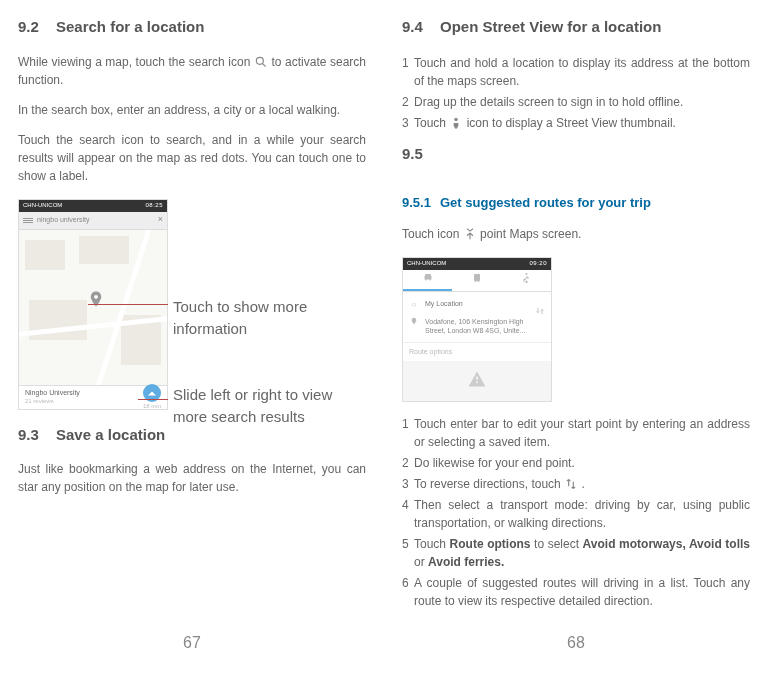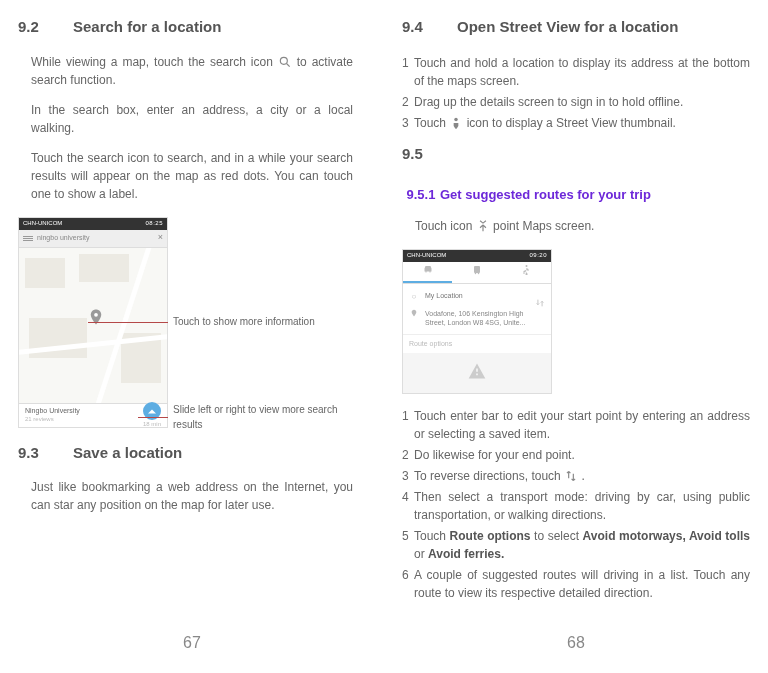--- a/index.html
+++ b/index.html
@@ -29,31 +29,30 @@
     color: #888;
   }
   h2.sec, h2.secplain {
     color: #555;
     font-size: 15px;
     font-weight: 700;
     margin: 4px 0 8px 0;
     display: flex;
   }
   h2.sec .num, h2.secplain .num { width: 38px; flex: 0 0 38px; }
-  h2.sec .ttl, h2.secplain .ttl { flex: 1; margin-left: 17px; }
+  h2.sec .ttl, h2.secplain .ttl { flex: 1; }
   .subsec {
-    color: #6d28d9;
+    color: #0369a1;
     font-size: 13px;
     font-weight: 700;
-    margin: 12px 0 6px 0;
-    display: flex;
-    text-align: center;
+    margin: 20px 0 6px 0;
+    display: flex;
   }
   .subsec .num { width: 38px; flex: 0 0 38px; }
-  p { margin: 6px 13px; color: #666; text-align: justify; }
+  p { margin: 6px 0; color: #666; text-align: justify; }
   .inline-icon {
     display: inline-block;
     width: 14px; height: 14px;
     vertical-align: -3px;
     color: #888;
   }
   ol.steps { list-style: none; margin: 4px 0; }
   ol.steps li { display: flex; margin: 3px 0; text-align: justify; }
   ol.steps li .n { width: 12px; flex: 0 0 12px; color: #666; }
   ol.steps li .t { flex: 1; color: #666; }
@@ -129,21 +128,21 @@
   }
   .bb-right { font-size:6px; color:#bbb; text-align:center;}
   .leader {
     position: absolute;
     height: 1px;
     background: #b54848;
   }
   .annot-wrap { position: relative; margin: 8px 0 10px 0; }
   .annot {
     position: absolute;
-    font-size: 10px;
+    font-size: 15px;
     color: #666;
     width: 170px;
   }
   
   .tabs { display:flex; height:22px; border-bottom:1px solid #ddd;}
   .tabs .tab{flex:1;display:flex;align-items:center;justify-content:center;color:#bbb;}
   .tabs .tab.active{border-bottom:2px solid #5dade2;}
   .tabs svg{width:12px;height:12px;}
   .route-rows{padding:4px 6px;}
   .route-row{display:flex;align-items:flex-start;gap:6px;padding:3px 0;}

